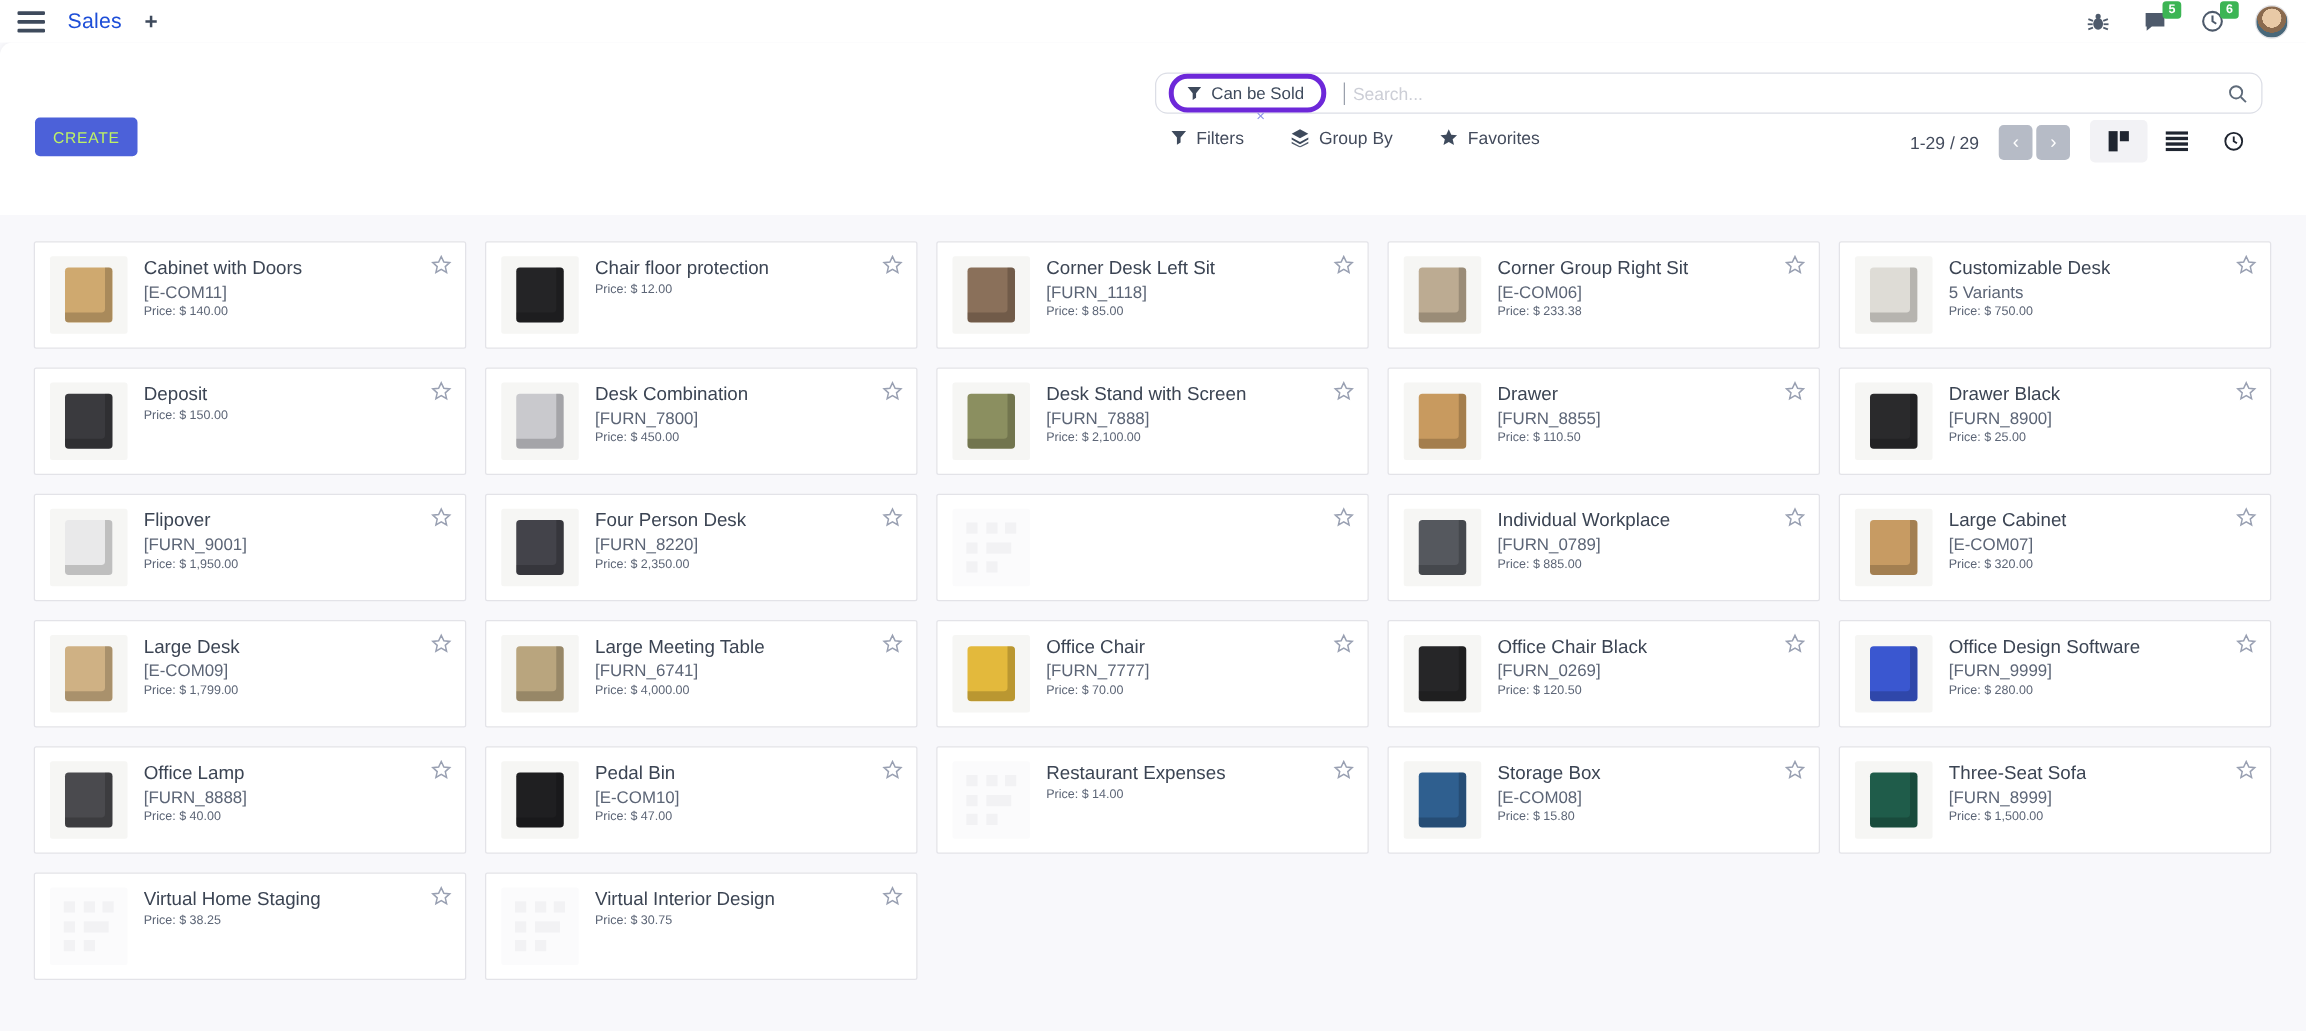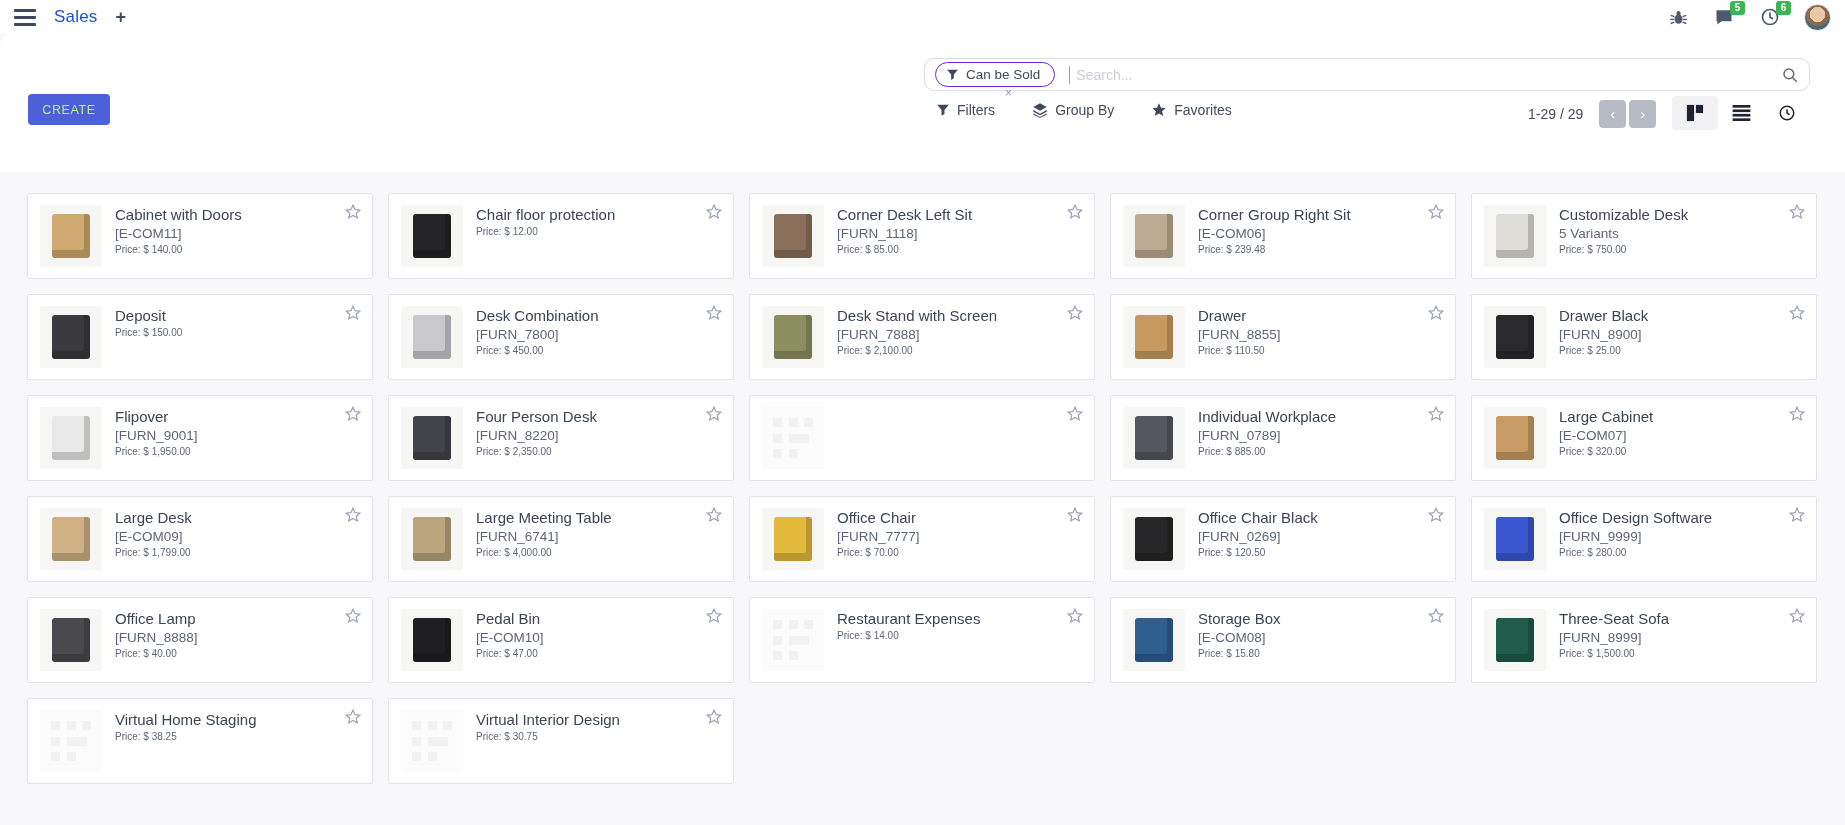--- a/index.html
+++ b/index.html
@@ -27,21 +27,21 @@
 
   .page-title { position:absolute; left:28px; top:27px; font-size:19px; color:#6d7684;margin-top:36px; }
 
   .create-btn { position:absolute; left:28px; top:60px; width:82px; height:31px; background:#4c61d9;
                 color:#bef264; border:none; border-radius:4px; font-size:12.5px; letter-spacing:.6px;
                 font-family:inherit; cursor:pointer; }
 
   
   .searchbar { position:absolute; left:924px; top:24px; width:886px; height:33px; background:#fff;
                border:1px solid #dcdee6; border-radius:10px; display:flex; align-items:center; padding:0 10px; }
-  .facet { display:flex; align-items:center; gap:7px; border:1px solid #6d28d9; border-radius:15px;
+  .facet { display:flex; align-items:center; gap:7px; border:4px solid #6d28d9; border-radius:15px;
            padding:4px 14px 4px 10px; font-size:13.5px; color:#3e4a5c; background:#fff; cursor:pointer; position:relative; }
   .facet-x { position:absolute; left:1005px; top:52px; font-size:12px; color:#8c92e8; cursor:pointer; }
   .search-caret { width:1px; height:18px; background:#9aa0ac; margin:0 6px 0 14px; }
   .search-input { flex:1; border:none; outline:none; font-size:14px; color:#3b4453; font-family:inherit; background:transparent; }
   .search-input::placeholder { color:#ccced6; }
   .search-mag { margin-left:auto; cursor:pointer; display:flex; }
 
   
   .cp-buttons { position:absolute; left:936px; top:68px; display:flex; align-items:center; gap:37px; }
   .cp-btn { display:flex; align-items:center; gap:7px; font-size:14px; color:#434b5c; cursor:pointer; background:none; border:none; font-family:inherit; }
@@ -267,21 +267,21 @@
         <div class="card">
     <div class="thumb">
       <div class="thumb-shape" style="background: rgb(188, 171, 146);"></div>
 
     </div>
     <div class="card-body">
       <div class="card-title">Corner Group Right Sit</div>
       <div class="card-line2">[E-COM06]</div>
       <div class="card-price">
         <span>Price:</span>
-        <span>$ 239.48</span>
+        <span>$ 233.38</span>
       </div>
     </div>
     <div class="card-star">
       <svg width="18" height="18" viewBox="0 0 24 24" fill="none" stroke="#99a0b2" stroke-width="1.6">
         <path d="M12 3l2.8 5.9 6.2.6-4.7 4.2 1.4 6.2L12 16.7 6.3 19.9l1.4-6.2L3 9.5l6.2-.6z"></path>
       </svg>
     </div>
   </div>
         <div class="card">
     <div class="thumb">

